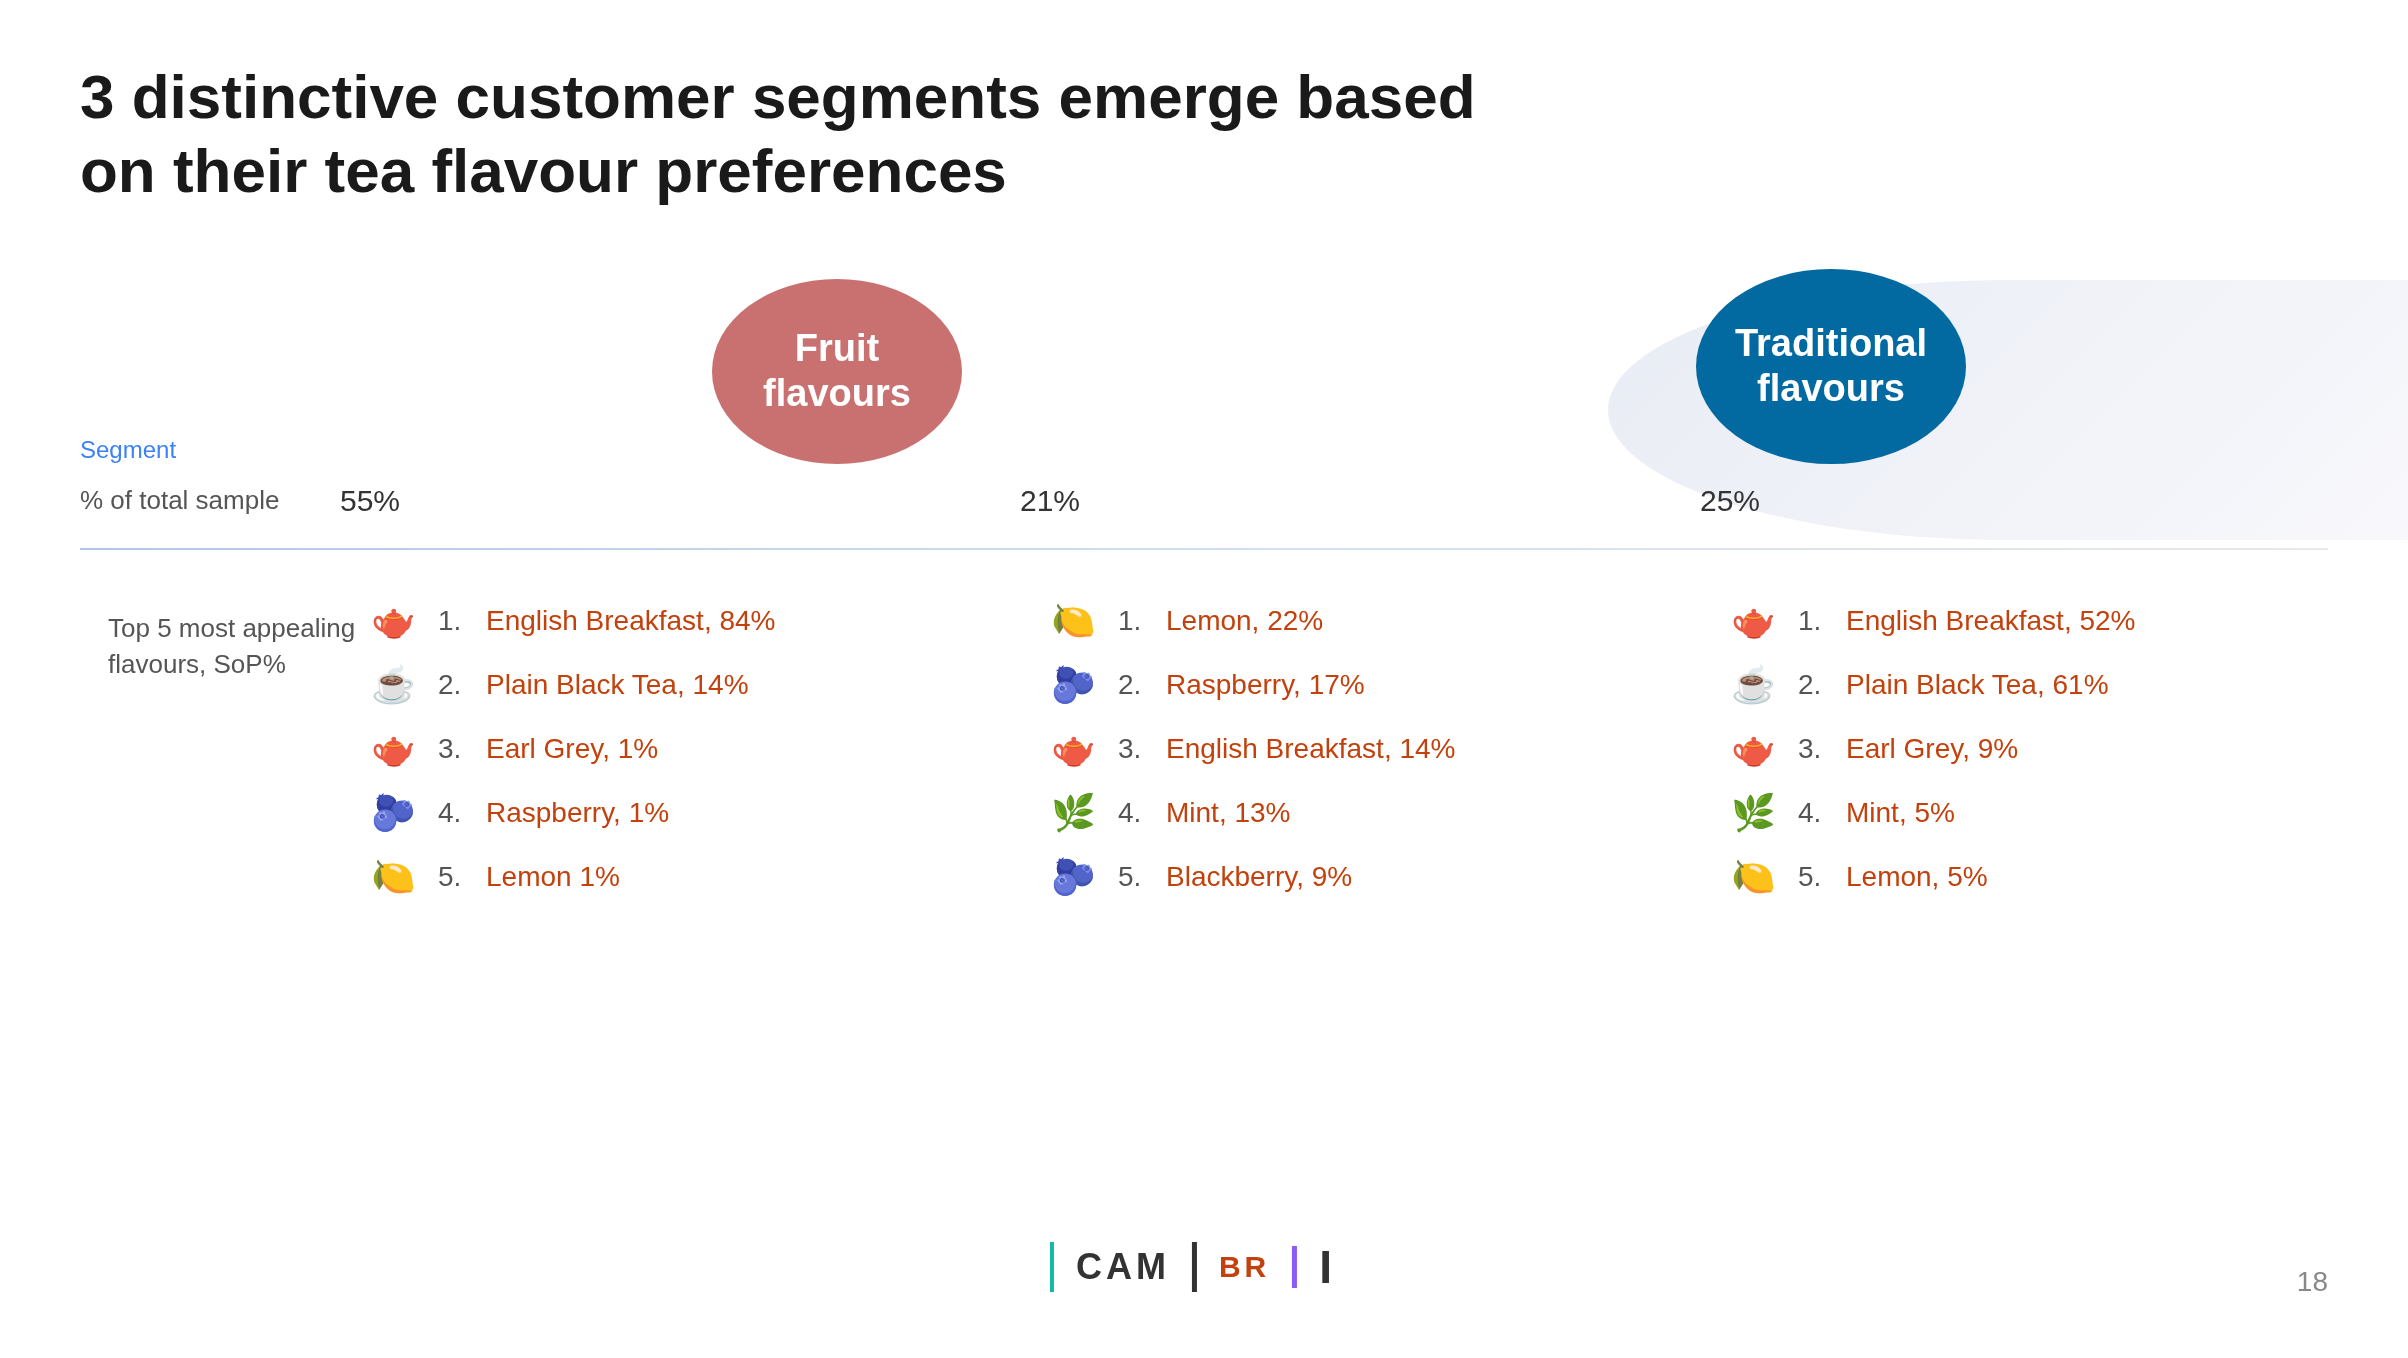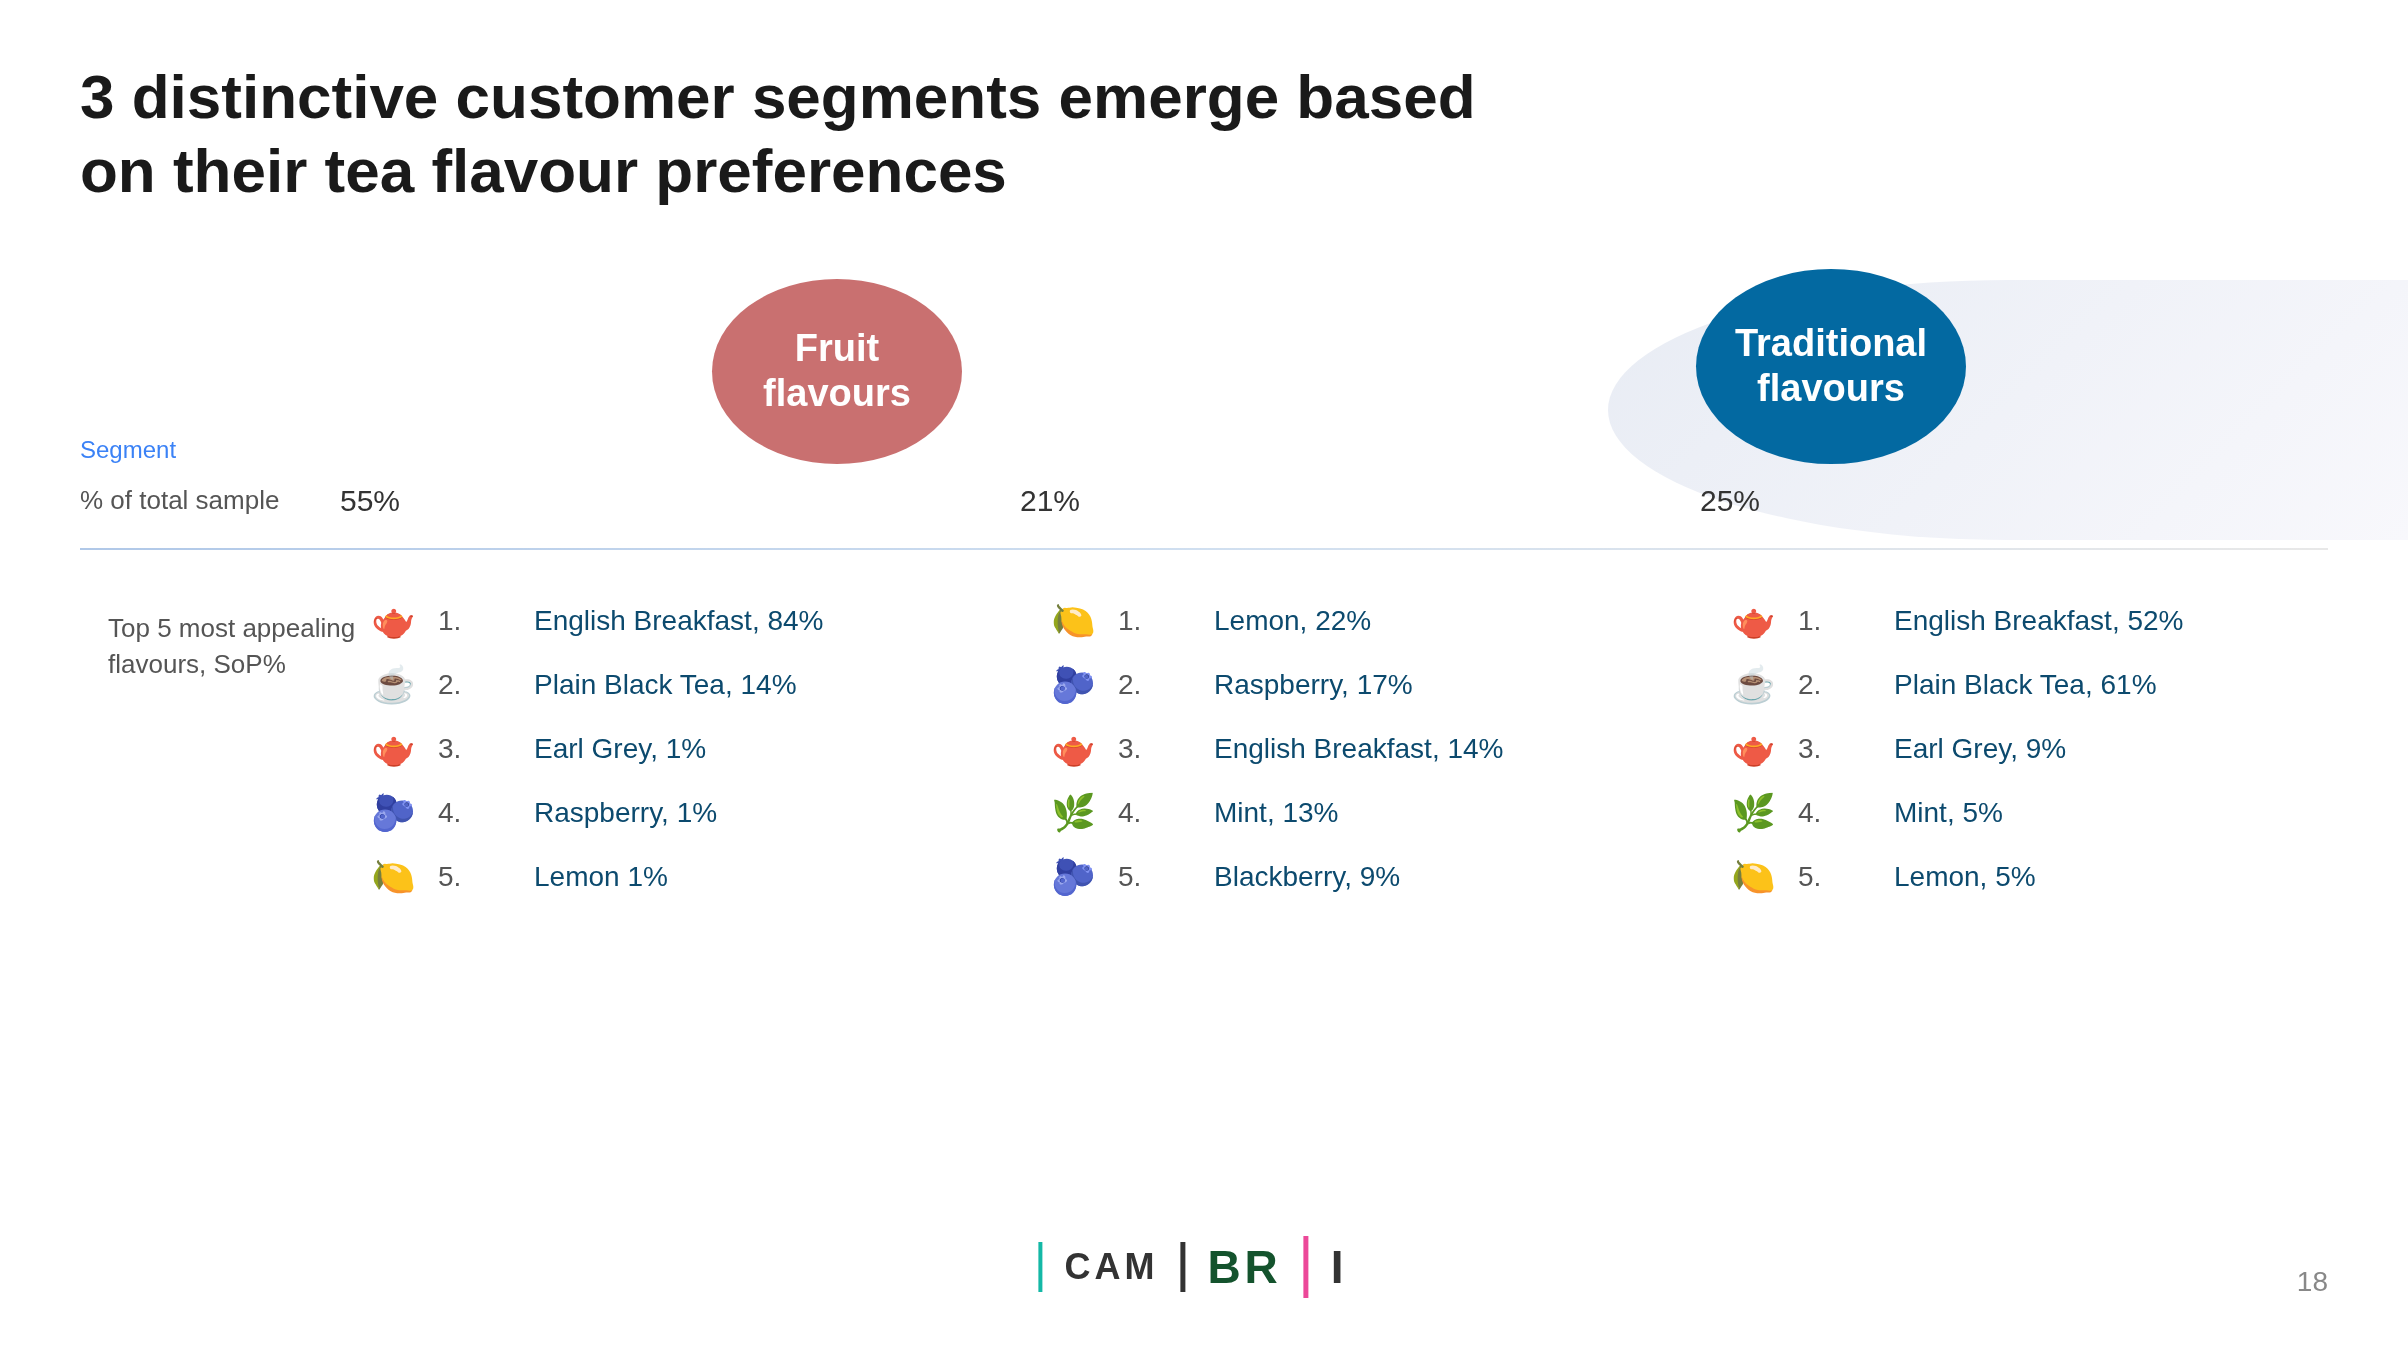--- a/index.html
+++ b/index.html
@@ -138,22 +138,21 @@
       font-size: 36px;
       width: 52px;
       text-align: center;
       flex-shrink: 0;
     }
     .flavour-num {
       color: #555;
       min-width: 30px;
     }
     .flavour-text {
-      color: #0c4a6e;
-      margin-left: 48px;
+      color: #c2410c;
     }
     .footer {
       position: absolute;
       bottom: 60px;
       left: 50%;
       transform: translateX(-50%);
       display: flex;
       align-items: center;
       gap: 0;
     }
@@ -297,18 +296,18 @@
             <span class="flavour-num">5.</span>
             <span class="flavour-text">Lemon, 5%</span>
           </div>
         </div>
       </div>
     </div>
   </div>
 
   <div class="footer">
     <span style="font-size:36px; font-weight:700; letter-spacing:4px; color:#333; border-left:4px solid #14b8a6; border-right:5px solid #333; padding: 4px 22px; display:inline-block;">CAM</span>
-    <span style="font-size:46px; font-weight:700; letter-spacing:4px; color:#14532d; border-right:5px solid #ec4899; padding: 4px 22px; display:inline-block;">BR</span>
+    <span style="font-size:30px; font-weight:700; letter-spacing:4px; color:#c2410c; border-right:5px solid #8b5cf6; padding: 4px 22px; display:inline-block;">BR</span>
     <span style="font-size:46px; font-weight:700; letter-spacing:4px; color:#333; padding: 4px 22px; display:inline-block;">I</span>
   </div>
 
   <div class="page-num">18</div>
 </div>
 
 </body></html>

